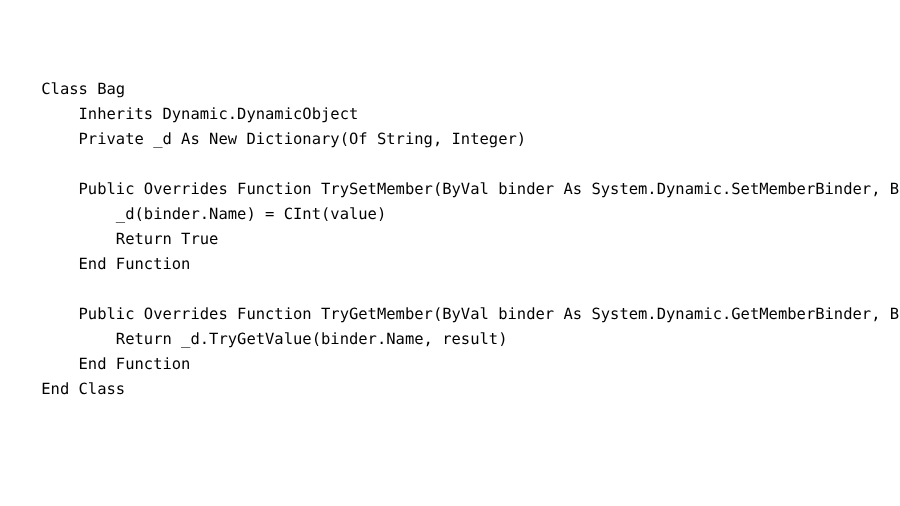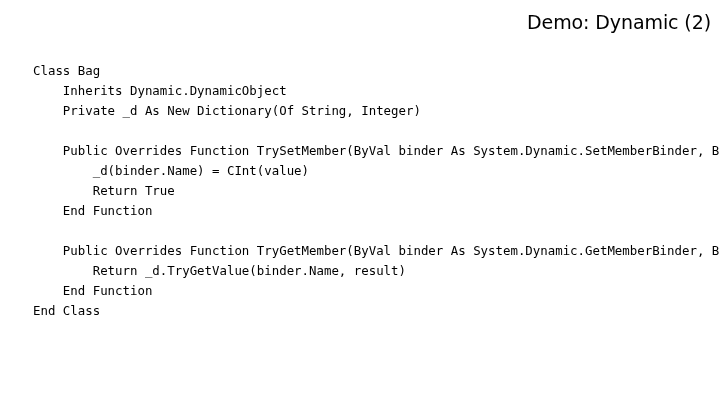--- a/index.html
+++ b/index.html
@@ -66,18 +66,17 @@
     line-height: 20px;
     color: #000000;
     white-space: pre;
   }
 </style>
 </head>
 <body>
 
 <div class="slide">
 
-  <div class="slide-title">Demo: Dynamic (2)</div>
 
   <div class="code-body"><div class="code-line">Class Bag</div><div class="code-line">    Inherits Dynamic.DynamicObject</div><div class="code-line">    Private _d As New Dictionary(Of String, Integer)</div><div class="code-line blank"></div><div class="code-line">    Public Overrides Function TrySetMember(ByVal binder As System.Dynamic.SetMemberBinder, ByVal value As Object) As Boolean</div><div class="code-line">        _d(binder.Name) = CInt(value)</div><div class="code-line">        Return True</div><div class="code-line">    End Function</div><div class="code-line blank"></div><div class="code-line">    Public Overrides Function TryGetMember(ByVal binder As System.Dynamic.GetMemberBinder, ByRef result As Object) As Boolean</div><div class="code-line">        Return _d.TryGetValue(binder.Name, result)</div><div class="code-line">    End Function</div><div class="code-line">End Class</div></div>
 
 
 </div>
 
 </body></html>

